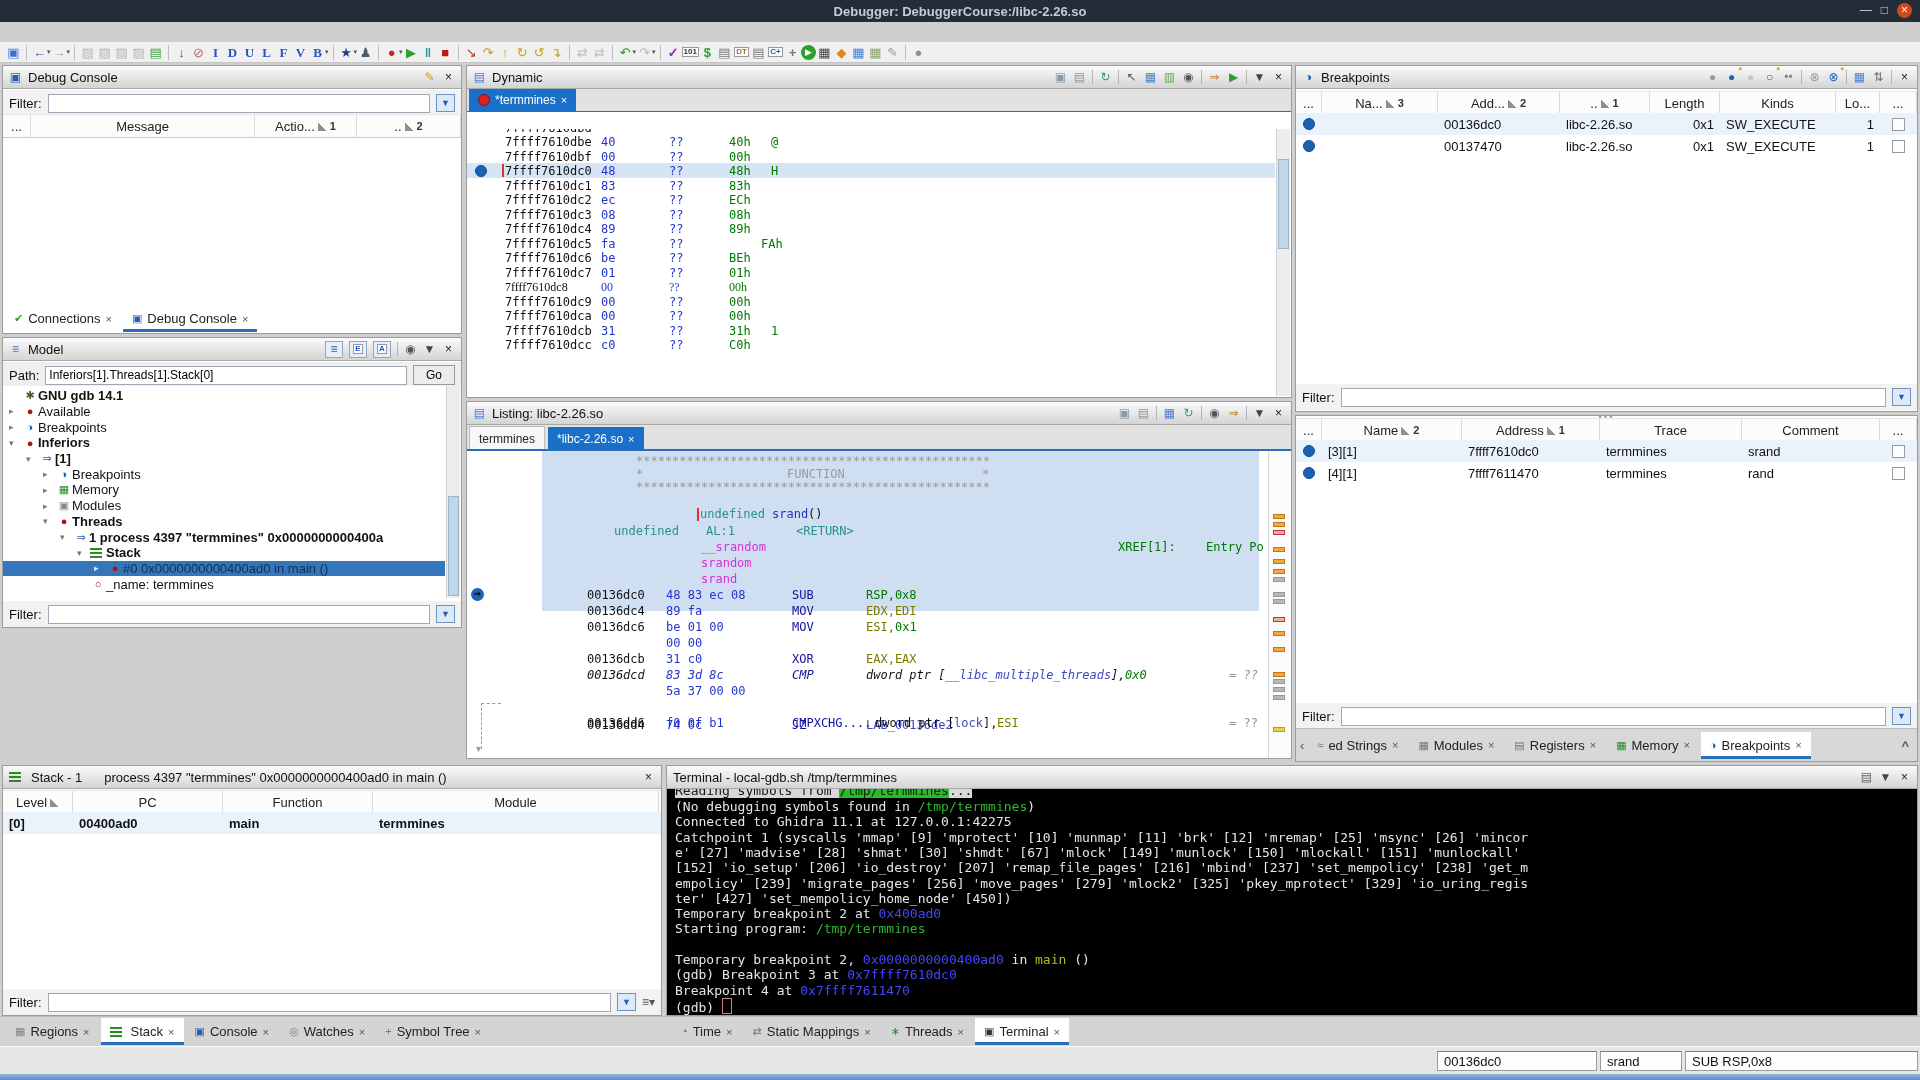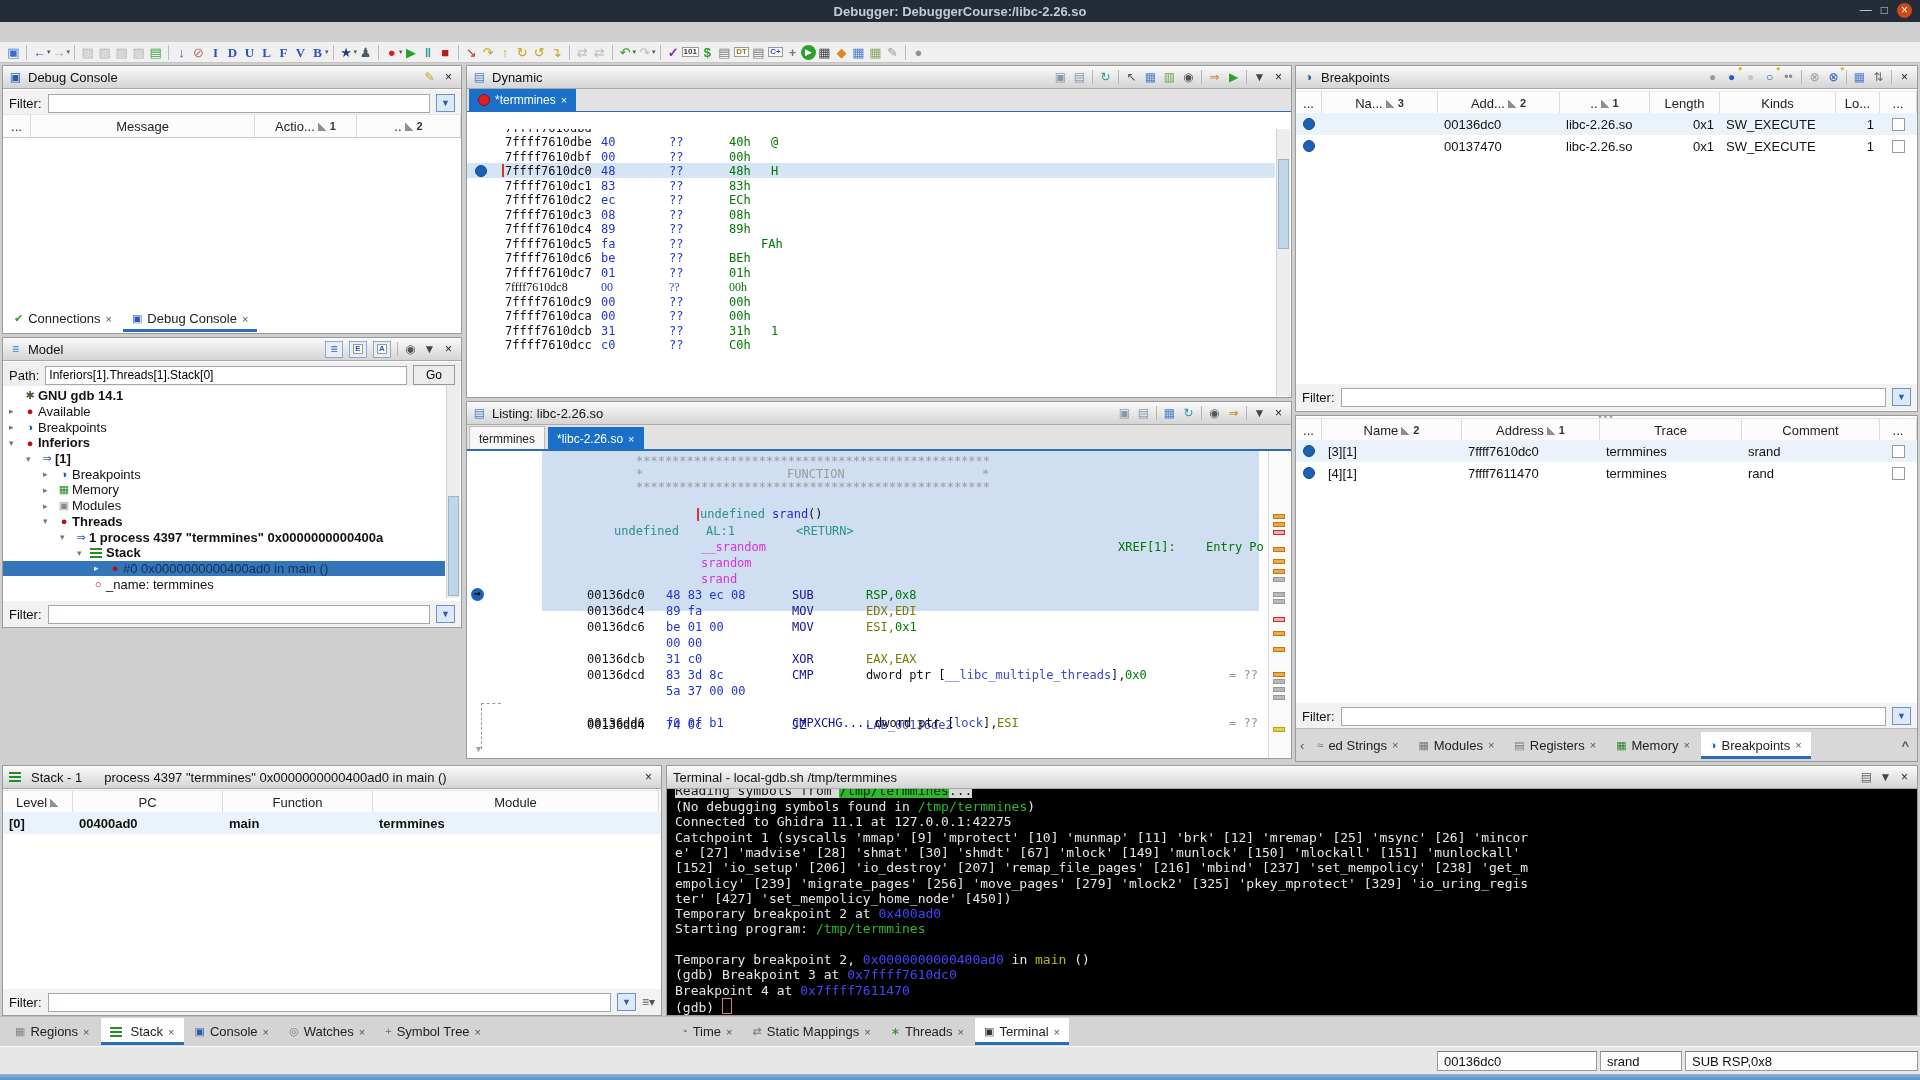--- a/index.html
+++ b/index.html
@@ -542,21 +542,21 @@
         </div>
         <div class="lline" style="top: 185px;">
           <span class="lseg byt" style="left: 199px;">00 00</span>
         </div>
         <div class="lline" style="top: 201px;">
           <span class="lseg adr" style="left: 120px;">00136dcb</span>
           <span class="lseg byt" style="left: 199px;">31 c0</span>
           <span class="lseg mnm" style="left: 325px;">XOR</span>
           <span class="lseg opo" style="left: 399px;">EAX,EAX</span>
         </div>
-        <div class="lline" style="top: 217px;">
+        <div class="lline" style="top: 217px; font-style: italic;">
           <span class="lseg adr" style="left: 120px;">00136dcd</span>
           <span class="lseg byt" style="left: 199px;">83 3d 8c</span>
           <span class="lseg mnm" style="left: 325px;">CMP</span>
           <span class="lseg pln" style="left: 399px;">dword ptr [</span>
           <span class="lseg opb" style="left: 478px;">__libc_multiple_threads</span>
           <span class="lseg pln" style="left: 644px;">],</span>
           <span class="lseg opg" style="left: 658px;">0x0</span>
           <span class="lseg gry" style="left: 762px;">= ??</span>
         </div>
         <div class="lline" style="top: 233px;">

